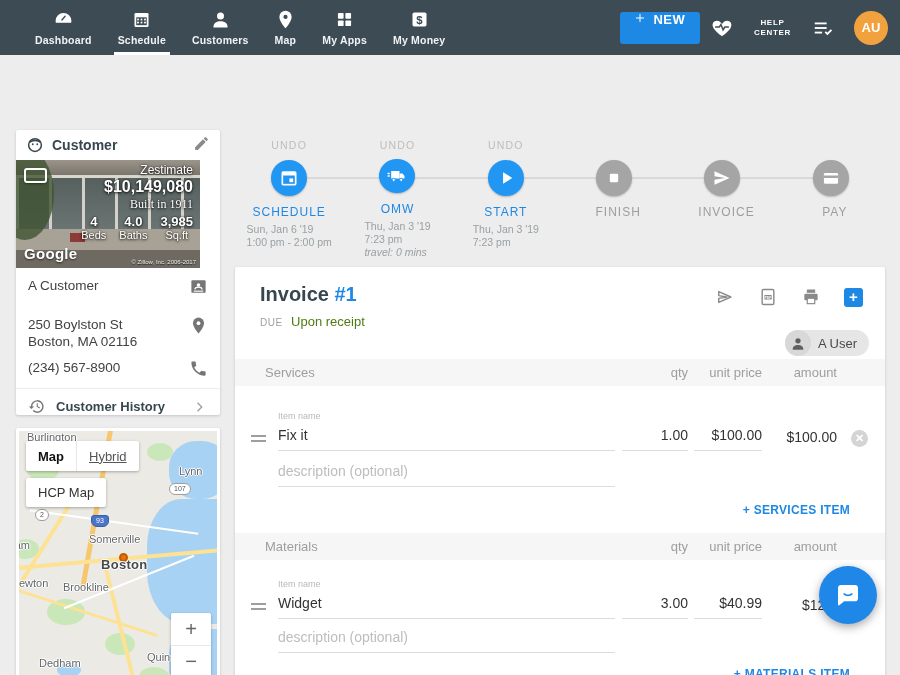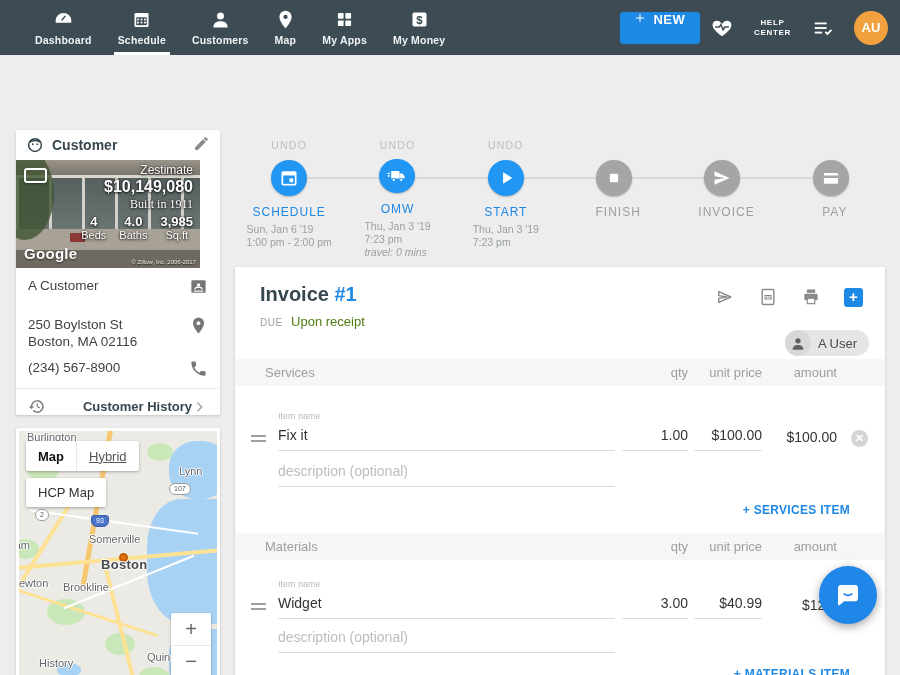--- a/index.html
+++ b/index.html
@@ -73,21 +73,21 @@
     font-weight:bold; letter-spacing:.3px; text-shadow:0 1px 2px rgba(0,0,0,.6); }
   .photo-attr { position:absolute; right:4px; bottom:3px; color:#eee; font-size:6px;
     text-shadow:0 1px 1px rgba(0,0,0,.8); }
   .cust-details { position:absolute; left:0; top:138px; right:0; }
   .c-row { display:flex; justify-content:space-between; align-items:flex-start; padding:0 12px; }
   .c-row svg { width:19px; height:19px; fill:#757575; flex:none; }
   .c-text { font-size:13.5px; color:#424242; line-height:17px; }
   .c-div { height:1px; background:#ececec; margin-top:10px; }
   .hist-row { display:flex; align-items:center; padding:0 12px; height:35px; cursor:pointer; }
   .hist-row svg.clock { width:17px; height:17px; fill:#757575; }
-  .hist-label { font-size:13px; font-weight:bold; color:#37474f; margin-left:11px; flex:1;text-align:right; }
+  .hist-label { font-size:13px; font-weight:bold; color:#37474f; margin-left:11px; flex:1; }
   .hist-row svg.chev { width:16px; height:16px; fill:#9e9e9e; }
 
   
   .map-card { position:absolute; left:16px; top:428px; width:204px; height:260px; padding:3px; }
   .gmap { position:relative; width:198px; height:254px; background:#eceae4; overflow:hidden; }
   .water { position:absolute; background:#a8d2f4; }
   .green { position:absolute; background:#c9e7b8; border-radius:50%; }
   .road { position:absolute; background:#fde293; }
   .road.orange { background:#f6c76f; }
   .road.white { background:#ffffff; }
@@ -382,21 +382,21 @@
       <div class="shield" style="left:150px; top:52px;">107</div>
       <div class="shield" style="left:16px; top:78px;">2</div>
       <div class="shield i93" style="left:72px; top:84px;">93</div>
       <div class="town" style="left:70px; top:102px;">Somerville</div>
       <div class="town" style="left:-32px; top:108px;">Waltham</div>
       <div class="marker" style="left:100px; top:122px;"></div>
       <div class="town big" style="left:82px; top:126px;">Boston</div>
       <div class="town" style="left:-8px; top:146px;">Newton</div>
       <div class="town" style="left:44px; top:150px;">Brookline</div>
       <div class="town" style="left:128px; top:220px;">Quincy</div>
-      <div class="town" style="left:20px; top:226px;">History</div>
+      <div class="town" style="left:20px; top:226px;">Dedham</div>
 
       <div class="map-btns">
         <div class="map-btn on">Map</div>
         <div class="map-btn">Hybrid</div>
       </div>
       <div class="hcp-btn">HCP Map</div>
       <div class="zoom-ctl">
         <div class="zoom-btn">+</div>
         <div class="zoom-btn">−</div>
       </div>

